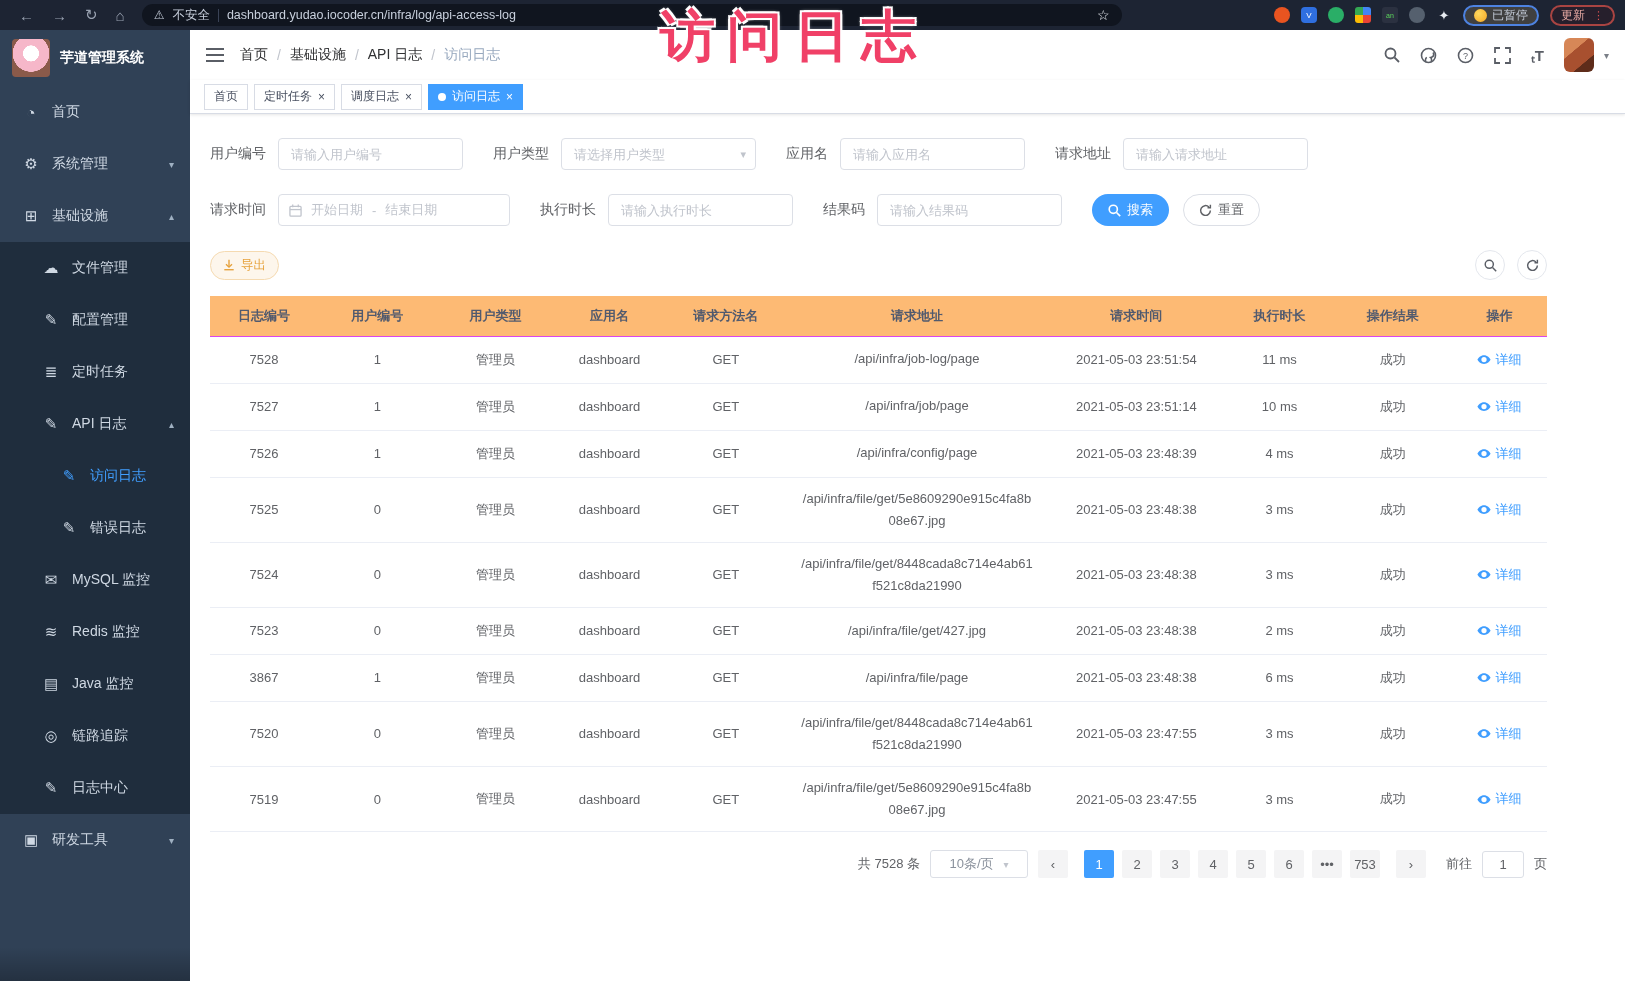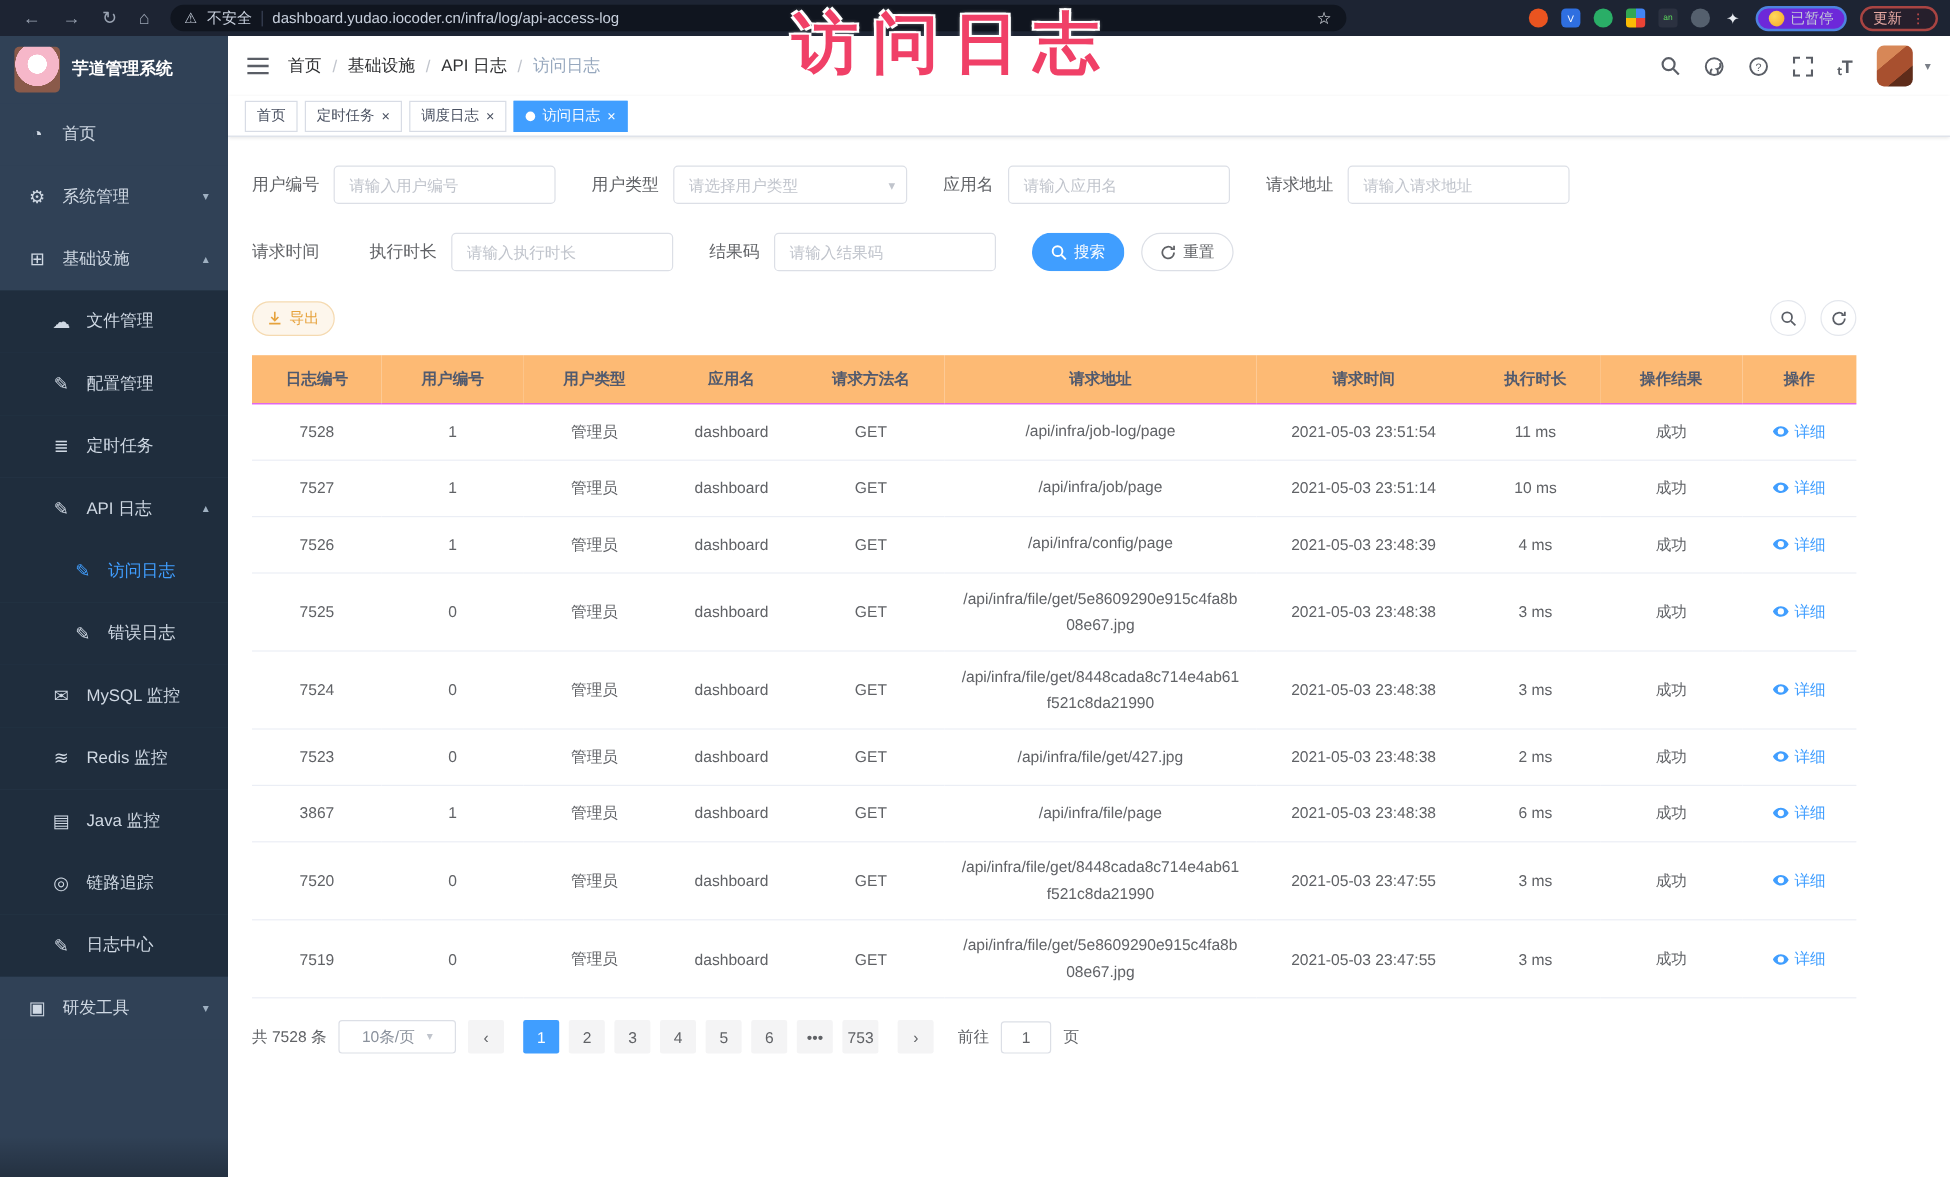--- a/index.html
+++ b/index.html
@@ -12,21 +12,21 @@
   .url-pill { height:22px; background:#10151f; border-radius:12px; display:flex; align-items:center;
               padding:0 12px; color:#c8d0dd; font-size:12.5px; gap:8px; flex:1; max-width:980px; margin-left:8px; cursor:text; }
   .url-divider { width:1px; height:13px; background:#3a4356; }
   .warn-tri { font-size:12px; color:#c8d0dd; }
   .ext-area { margin-left:auto; display:flex; align-items:center; gap:11px; }
   .ext-ic { width:16px; height:16px; border-radius:50%; display:flex; align-items:center; justify-content:center;
             font-size:8px; color:#fff; cursor:pointer; }
   .star { color:#e8ecf2; font-size:14px; cursor:pointer; }
   .pill { height:21px; border-radius:11px; display:flex; align-items:center; gap:5px; padding:0 9px;
           font-size:12px; cursor:pointer; }
-  .pill-paused { border:2px solid #4d82e0; background:#6d28d9; color:#c3cad6; }
+  .pill-paused { border:2px solid #4d82e0; background:#404040; color:#c3cad6; }
   .emoji-dot { width:13px; height:13px; border-radius:50%; background:radial-gradient(circle at 35% 35%, #ffd95e, #f5a623); }
   .pill-update { border:2px solid #a94442; background:#261f2c; color:#e8aaa4; gap:8px; }
   .kebab { color:#d9534f; font-size:11px; letter-spacing:0; }
 
   
   .sidebar { position:absolute; top:30px; left:0; width:190px; height:951px; background:#304156; }
   .sidebar::after { content:""; position:absolute; left:0; bottom:0; width:100%; height:34px;
                     background:linear-gradient(rgba(0,0,0,0), rgba(0,0,0,.25)); }
   .logo-row { height:56px; display:flex; align-items:center; padding-left:12px; gap:10px; cursor:pointer; }
   .logo-img { width:38px; height:38px; border-radius:4px;
@@ -91,21 +91,21 @@
 
   
   table { width:100%; border-collapse:collapse; font-size:13px; color:#606266; table-layout:fixed; }
   thead th { background:#fdba74; color:#515a6e; font-weight:bold; height:40px; text-align:center;
              border-bottom:1px solid #d946ef; padding:0 4px; }
   tbody td { border-bottom:1px solid #ebeef5; padding:14px 6px; text-align:center; }
   td.url-cell { word-break:break-all; line-height:1.7; padding:10px 14px; }
   .link-detail { color:#409eff; display:inline-flex; align-items:center; gap:4px; cursor:pointer; }
 
   
-  .pagination { display:flex; align-items:center; margin-top:18px;
+  .pagination { display:flex; align-items:center; justify-content:flex-end; margin-top:18px;
                 font-size:13px; color:#606266; gap:10px; padding-bottom:20px; }
   .page-size { width:98px; height:28px; border:1px solid #dcdfe6; border-radius:3px; display:flex;
                align-items:center; justify-content:center; gap:10px; color:#8a919c; cursor:pointer; background:#fff; }
   .pager { display:flex; gap:8px; align-items:center; margin:0 6px; }
   .page-btn { min-width:30px; height:28px; padding:0 4px; background:#f4f4f5; color:#606266; border-radius:2px;
               display:flex; align-items:center; justify-content:center; cursor:pointer; }
   .page-btn.active { background:#409eff; color:#fff; }
   .goto-input { width:42px; height:27px; border:1px solid #dcdfe6; border-radius:3px; text-align:center;
                 font-size:13px; color:#606266; outline:none; }
 
@@ -315,20 +315,31 @@
         </div>
         <div class="form-item">
           <span class="f-label">请求地址</span>
           <input class="f-input w185" placeholder="请输入请求地址" style="">
         </div>
       </div>
 
       <div class="filter-row">
         <div class="form-item">
           <span class="f-label">请求时间</span>
+          <span class="date-range">
+            <svg width="13" height="13" viewBox="0 0 14 14" fill="none" stroke="#c0c4cc" stroke-width="1.4">
+                <rect x="1" y="2.5" width="12" height="10.5" rx="1"></rect>
+                <line x1="1" y1="6" x2="13" y2="6"></line>
+                <line x1="4" y1="0.5" x2="4" y2="3.5"></line>
+                <line x1="10" y1="0.5" x2="10" y2="3.5"></line>
+              </svg>
+            <span>开始日期</span>
+            <span class="sep">-</span>
+            <span>结束日期</span>
+          </span>
         </div>
         <div class="form-item">
           <span class="f-label">执行时长</span>
           <input class="f-input w185" placeholder="请输入执行时长" style="">
         </div>
         <div class="form-item">
           <span class="f-label">结果码</span>
           <input class="f-input w185" placeholder="请输入结果码" style="">
         </div>
         <button class="btn btn-primary" style="margin-right:14px">

